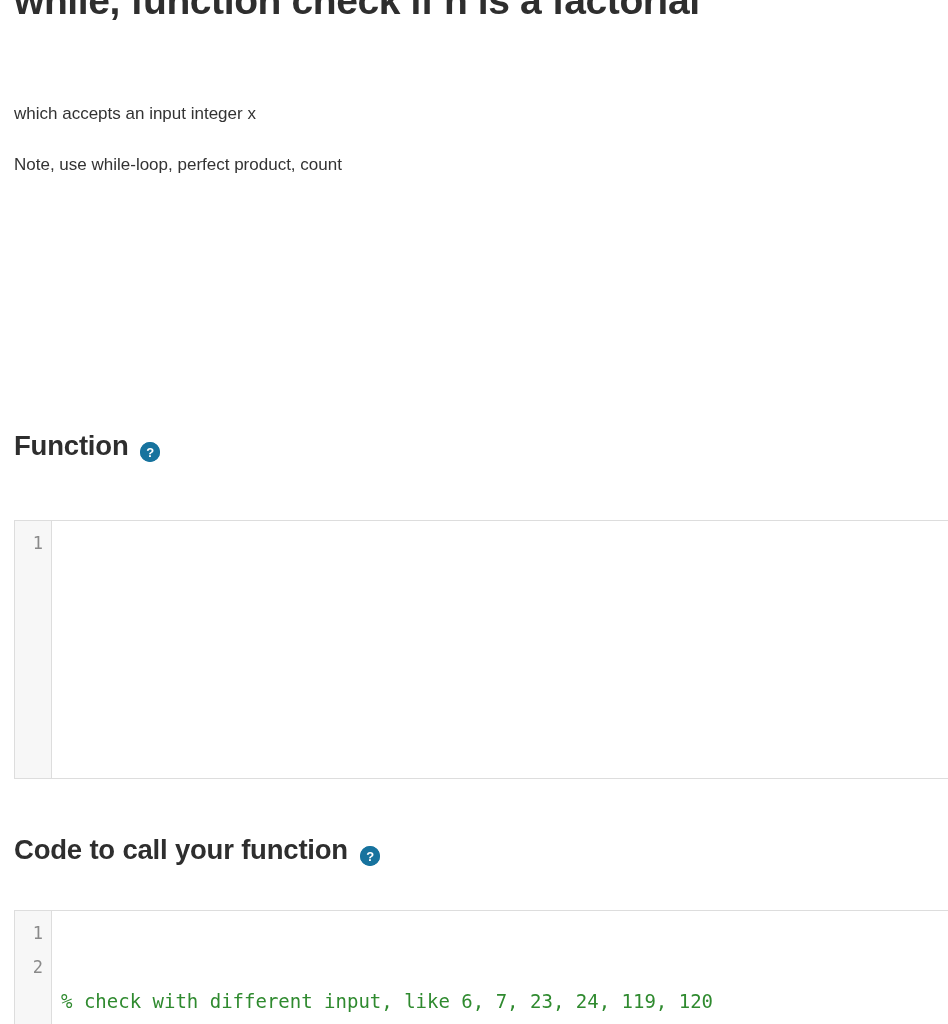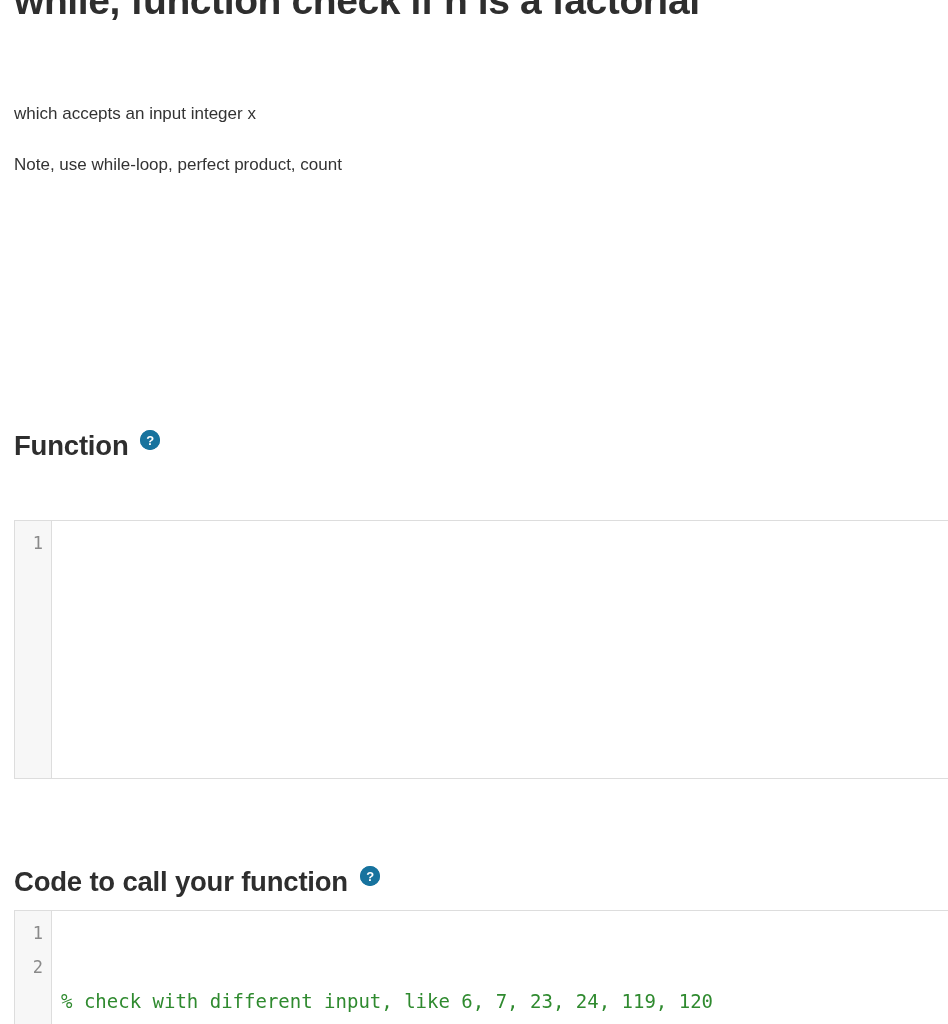--- a/index.html
+++ b/index.html
@@ -61,24 +61,24 @@
     position: absolute;
     left: 14px;
     font-size: 27.5px;
     font-weight: bold;
     line-height: 32px;
     color: #2e2e2e;
     letter-spacing: -0.2px;
     white-space: nowrap;
     margin: 0;
     display: flex;
-    align-items: flex-start;
+    align-items: flex-end;
   }
   .section-heading.function-heading { top: 430px; }
-  .section-heading.call-heading     { top: 834px; margin-top: 32px; }
+  .section-heading.call-heading     { top: 834px; }
 
   .help-icon {
     display: inline-block;
     width: 20px;
     height: 20px;
     border-radius: 50%;
     background: #17739e;
     margin-left: 12px;
     position: relative;
     flex: 0 0 auto;

